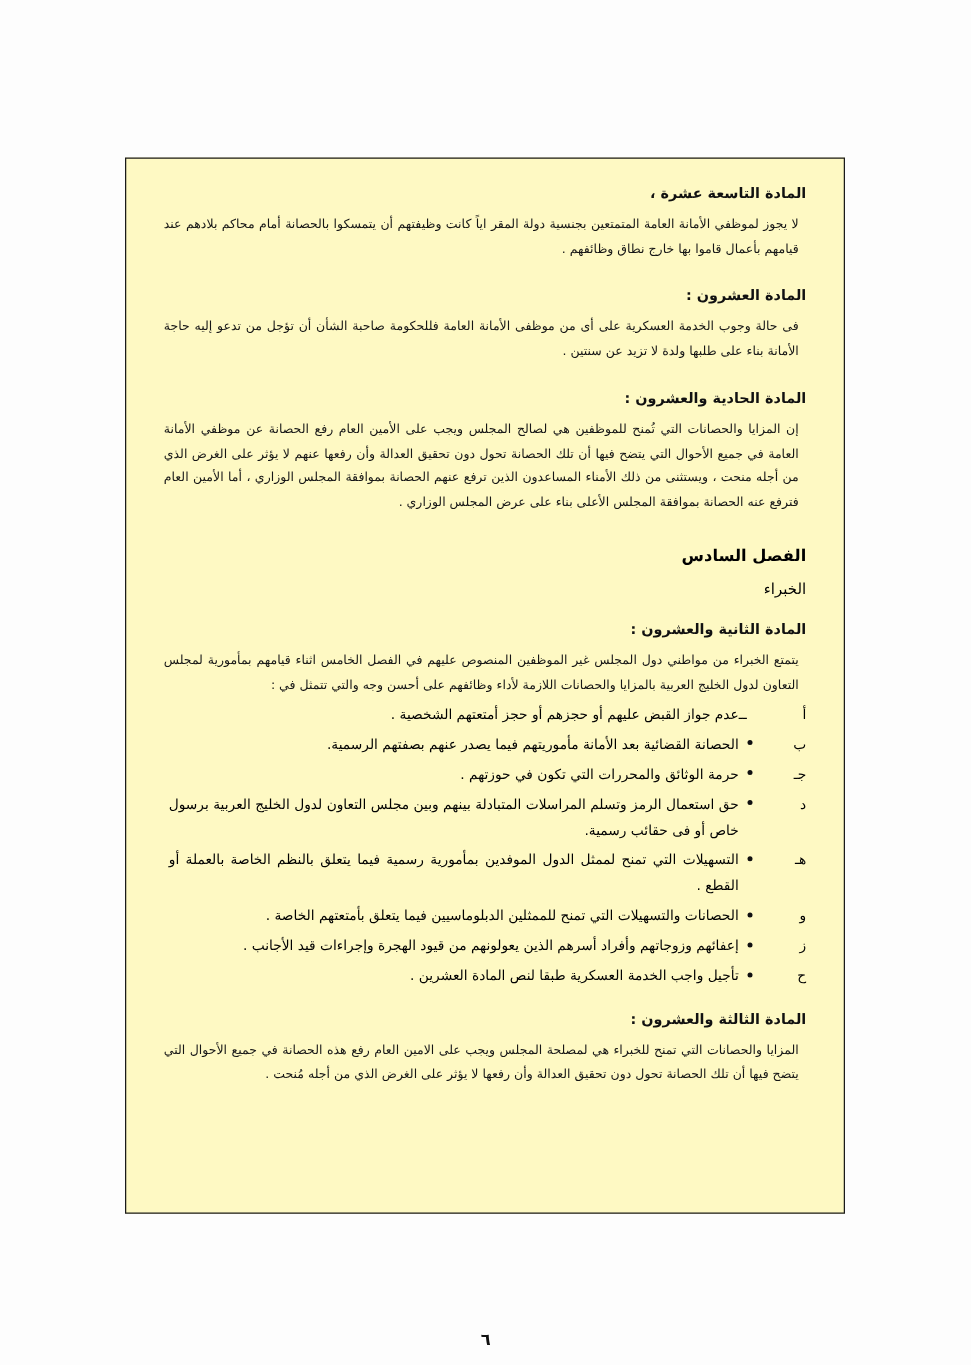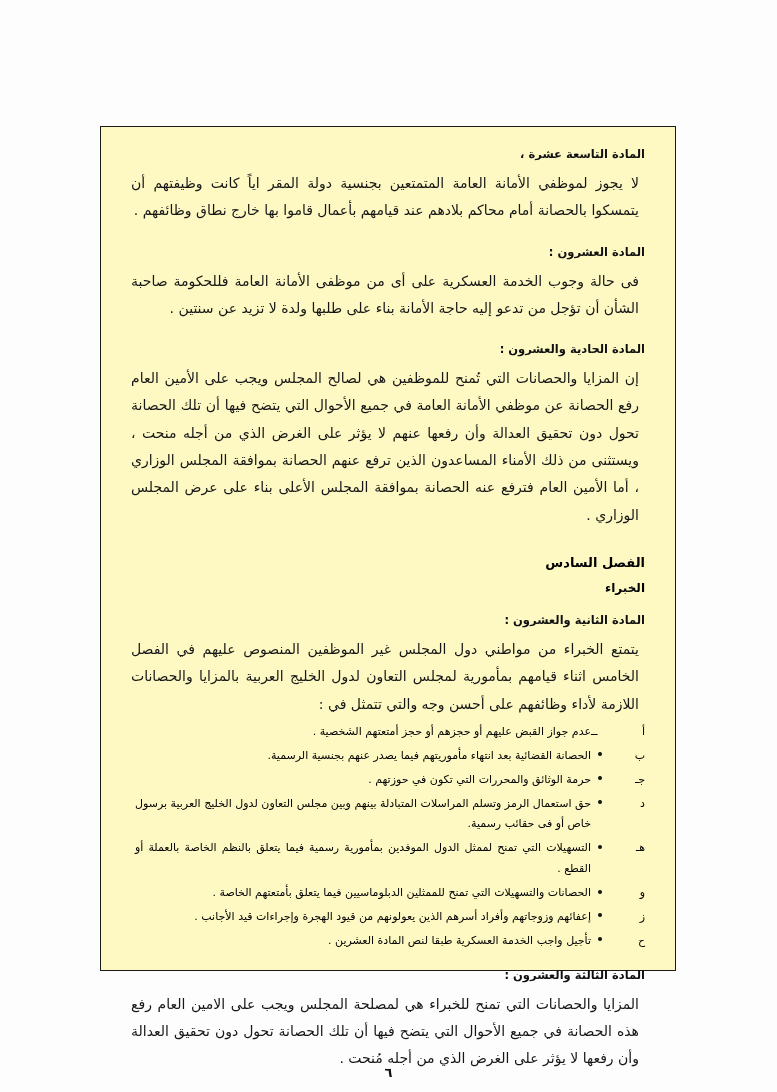--- a/index.html
+++ b/index.html
@@ -43,21 +43,21 @@
     text-align: right;
   }
   .heading {
     font-weight: bold;
     font-size: 11.5px;
     letter-spacing: 0.2px;
     margin: 0 0 9px 0;
     color: #111;
   }
   .para {
-    font-size: 14px;
+    font-size: 10px;
     line-height: 1.95;
     margin: 0 0 20px 0;
     text-align: justify;
     text-justify: inter-word;
     color: #161616;
     padding-right: 6px;
   }
   .para.tight {
     margin-bottom: 18px;
   }
@@ -66,21 +66,21 @@
     margin: 26px 0 6px 0;
   }
   .chapter-title {
     font-weight: bold;
     font-size: 13px;
     margin: 0 0 8px 0;
     letter-spacing: 0.5px;
     padding-left: 60px;
   }
   .chapter-sub {
-    font-weight: bold;
+    font-weight: normal;
     font-size: 12px;
     margin: 11px 0 18px 0;
     padding-left: 60px;
   }
   .items {
     margin: 4px 0 16px 0;
     padding: 0;
     list-style: none;
   }
   .item {
@@ -156,21 +156,21 @@
 
       <ul class="items">
         <li class="item">
           <span class="item-marker">أ</span>
           <span class="item-dash">ــ</span>
           <span class="item-text">عدم جواز القبض عليهم أو حجزهم أو حجز أمتعتهم الشخصية .</span>
         </li>
         <li class="item bulleted">
           <span class="item-marker">ب</span>
           <span class="item-dash"><i class="bullet"></i></span>
-          <span class="item-text">الحصانة القضائية بعد انتهاء مأموريتهم فيما يصدر عنهم بجنسية الرسمية.</span>
+          <span class="item-text">الحصانة القضائية بعد الأمانة مأموريتهم فيما يصدر عنهم بصفتهم الرسمية.</span>
         </li>
         <li class="item bulleted">
           <span class="item-marker">جـ</span>
           <span class="item-dash"><i class="bullet"></i></span>
           <span class="item-text">حرمة الوثائق والمحررات التي تكون في حوزتهم .</span>
         </li>
         <li class="item bulleted">
           <span class="item-marker">د</span>
           <span class="item-dash"><i class="bullet"></i></span>
           <span class="item-text">حق استعمال الرمز وتسلم المراسلات المتبادلة بينهم وبين مجلس التعاون لدول الخليج العربية برسول خاص أو فى حقائب رسمية.</span>

